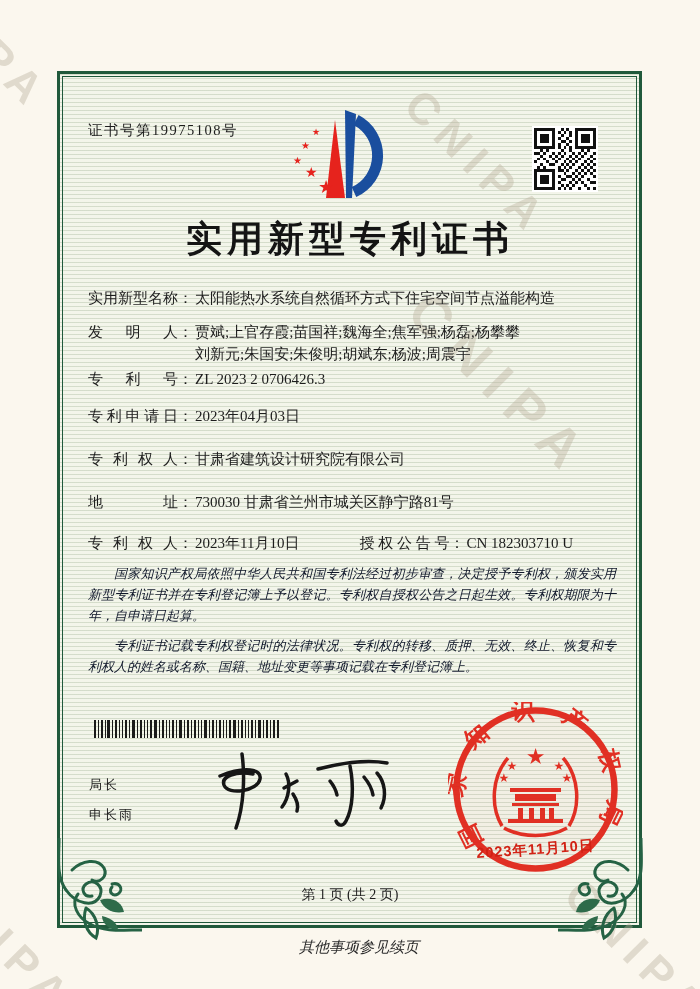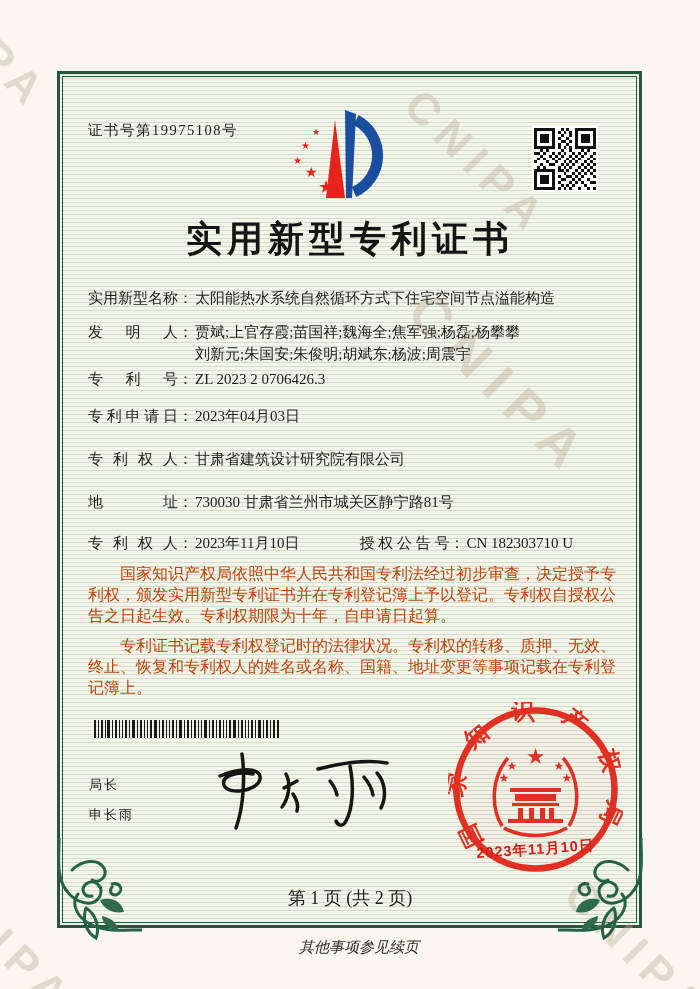--- a/index.html
+++ b/index.html
@@ -46,30 +46,30 @@
   .frow{white-space:nowrap;}
   .flabel{display:inline-block;width:90px;text-align:justify;text-align-last:justify;vertical-align:top;}
   .flabel.l2{margin-left:60px;}
   .fcolon{display:inline-block;vertical-align:top;margin-right:2px;}
   .fval{display:inline-block;vertical-align:top;white-space:normal;max-width:425px;}
   .fval2{display:block;margin-left:107px;}
   .mb-a{margin-bottom:12px;}.mb-b{margin-bottom:3px;}.mb-c{margin-bottom:15px;}
   .mb-d{margin-bottom:21px;}.mb-e{margin-bottom:19px;}
   .paras{
     position:absolute;left:88px;top:563px;width:528px;z-index:2;
-    font-size:16px;line-height:21px;text-align:justify;color:#c2410c;
+    font-size:13px;line-height:21px;font-style:italic;text-align:justify;color:#0f172a;
   }
   .paras p{margin:0 0 9px;text-indent:2em;}
   .barcode{position:absolute;left:94px;top:720px;z-index:2;}
   .signer{position:absolute;left:89px;top:771px;z-index:2;
     font-family:Liberation Mono, monospace;
     font-size:13px;letter-spacing:2px;color:#1b1b1b;line-height:30px;}
   .autograph{position:absolute;left:190px;top:746px;z-index:2;}
   .seal{position:absolute;left:448px;top:702px;width:175px;height:175px;z-index:3;}
-  .page-info{position:absolute;left:0;top:886px;width:700px;text-align:center;font-size:18px;z-index:2;}
+  .page-info{position:absolute;left:0;top:886px;width:700px;text-align:center;font-size:14px;z-index:2;}
   .cont-note{position:absolute;left:9px;top:938px;width:700px;text-align:center;
     font-size:15px;font-style:italic;color:#2b2b2b;z-index:2;}
 </style>
 </head>
 <body>
 
 <div class="wm" style="left:-70px;top:-45px;">CNIPA</div>
 <div class="wm" style="left:430px;top:80px;">CNIPA</div>
 <div class="wm big" style="left:440px;top:280px;">CNIPA</div>
 <div class="wm" style="left:-120px;top:380px;">CNIPA</div>

